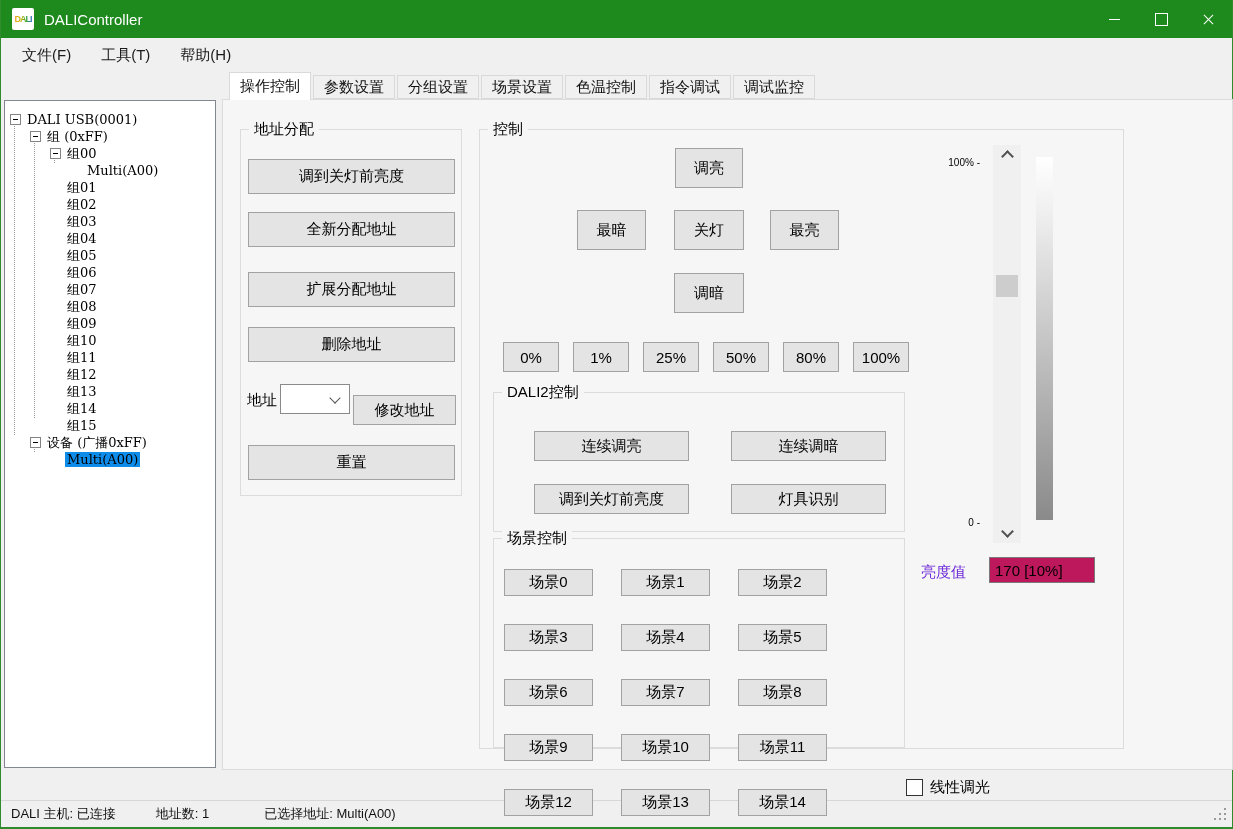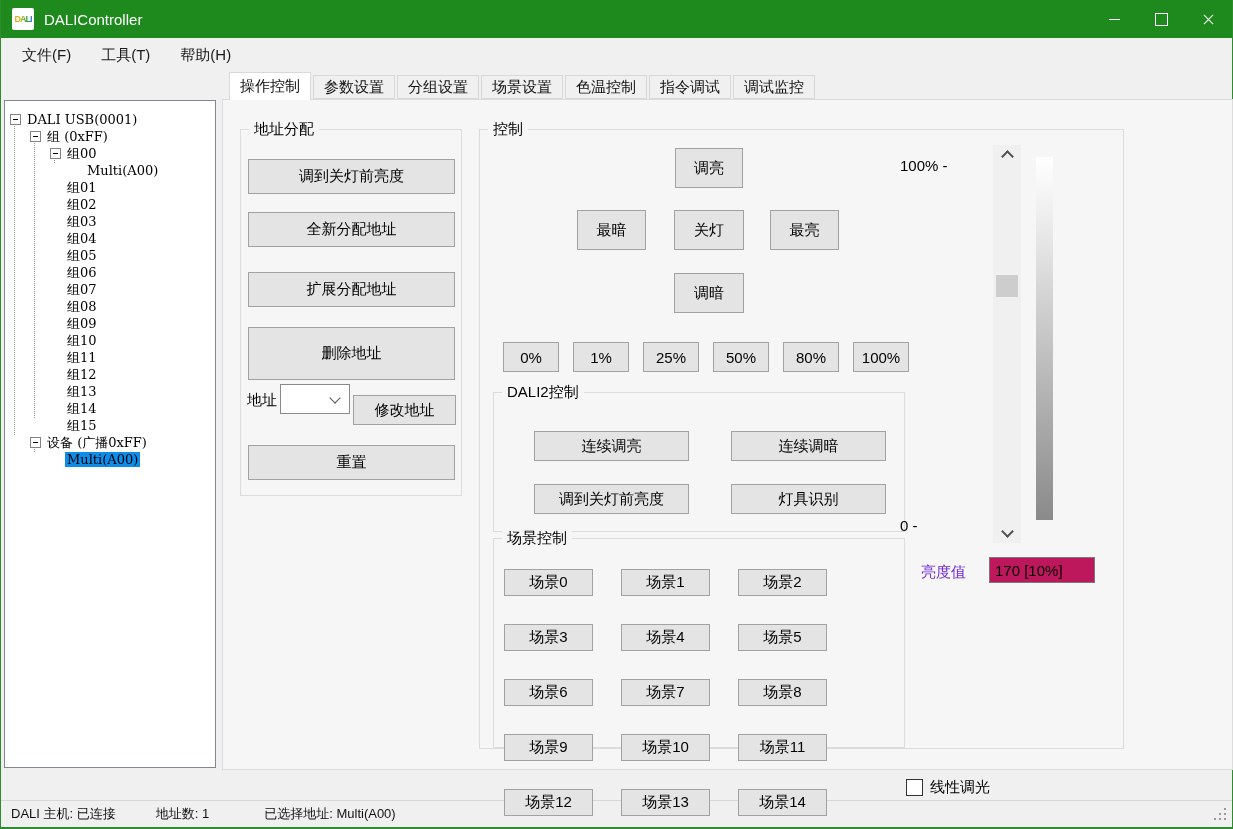--- a/index.html
+++ b/index.html
@@ -67,21 +67,21 @@
 
   
   .pct-row{position:absolute;left:23px;top:212px;display:flex;gap:14px;}
   .pct-row .pbtn{position:static;width:56px;height:30px;}
   .d2-row{position:absolute;left:40px;display:flex;gap:42px;}
   .d2-row .dbtn{position:static;width:155px;height:30px;}
   .scene-grid{position:absolute;left:10px;top:30px;display:flex;flex-wrap:wrap;column-gap:12px;row-gap:19px;width:394px;gap:28px;}
   .scene-grid .sbtn{position:static;width:89px;height:27px;}
 
   
-  .slider-lbl{position:absolute;font-size:15px;color:#000;width:80px;}
+  .slider-lbl{position:absolute;font-size:10px;color:#000;text-align:right;width:80px;}
   .vscroll{position:absolute;left:513px;top:15px;width:28px;height:398px;background:#f0f0f0;}
   .sb-btn{position:absolute;left:0;width:28px;height:20px;display:flex;align-items:center;justify-content:center;}
   .chev{width:7px;height:7px;border-left:2px solid #505050;border-top:2px solid #505050;}
   .chev.up{transform:rotate(45deg);margin-top:3px;}
   .chev.down{transform:rotate(225deg);margin-bottom:3px;}
   .sb-thumb{position:absolute;left:3px;top:130px;width:22px;height:22px;background:#cdcdcd;}
   .lum-bar{position:absolute;left:556px;top:27px;width:17px;height:363px;
            background:linear-gradient(180deg,#ffffff 0%,#ececec 18%,#8a8a8a 100%);}
   .bright-label{position:absolute;font-size:15px;color:#6d28d9;}
   .textbox{position:absolute;background:#be185d;border:1px solid #7a7a7a;box-sizing:border-box;
@@ -230,21 +230,21 @@
     <div class="tab">调试监控</div>
   </div>
 
   <div class="tabpage">
 
     <div class="groupbox" style="left:17px;top:29px;width:222px;height:367px;">
       <div class="gb-title">地址分配</div>
       <div class="btn" style="left:7px;top:29px;width:207px;height:35px;">调到关灯前亮度</div>
       <div class="btn" style="left:7px;top:82px;width:207px;height:35px;">全新分配地址</div>
       <div class="btn" style="left:7px;top:142px;width:207px;height:35px;">扩展分配地址</div>
-      <div class="btn" style="left:7px;top:197px;width:207px;height:53px;">删除地址</div>
+      <div class="btn" style="left:7px;top:197px;width:207px;height:35px;">删除地址</div>
       <div class="addr-label" style="left:6px;top:261px;">地址</div>
       <div class="combo" style="left:39px;top:254px;width:70px;height:30px;">
         <span></span>
         <span class="chevron"></span>
       </div>
       <div class="btn" style="left:112px;top:238px;width:103px;height:30px;margin-top:27px;">修改地址</div>
       <div class="btn" style="left:7px;top:315px;width:207px;height:35px;">重置</div>
     </div>
 
     <div class="groupbox" style="left:256px;top:29px;width:645px;height:620px;">

